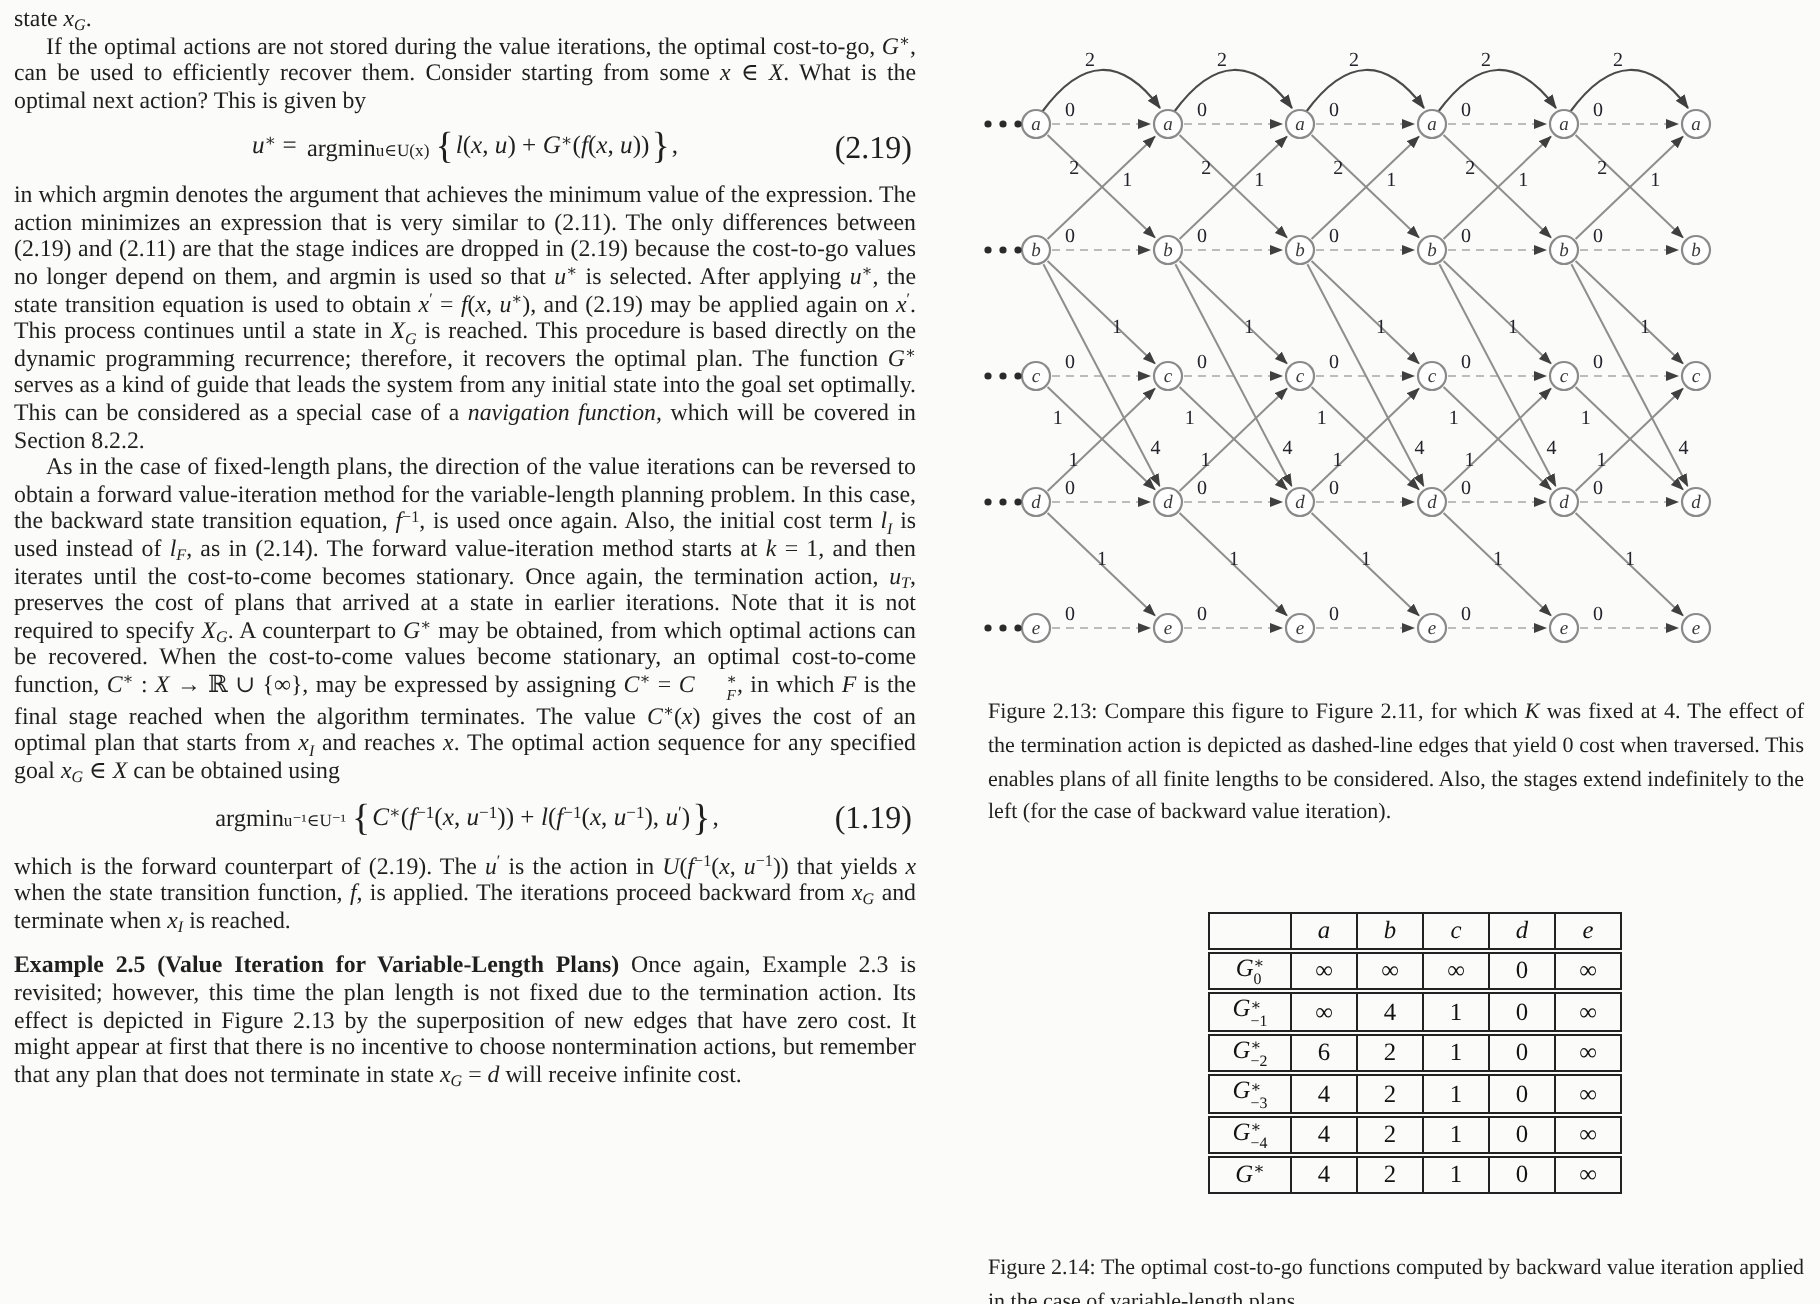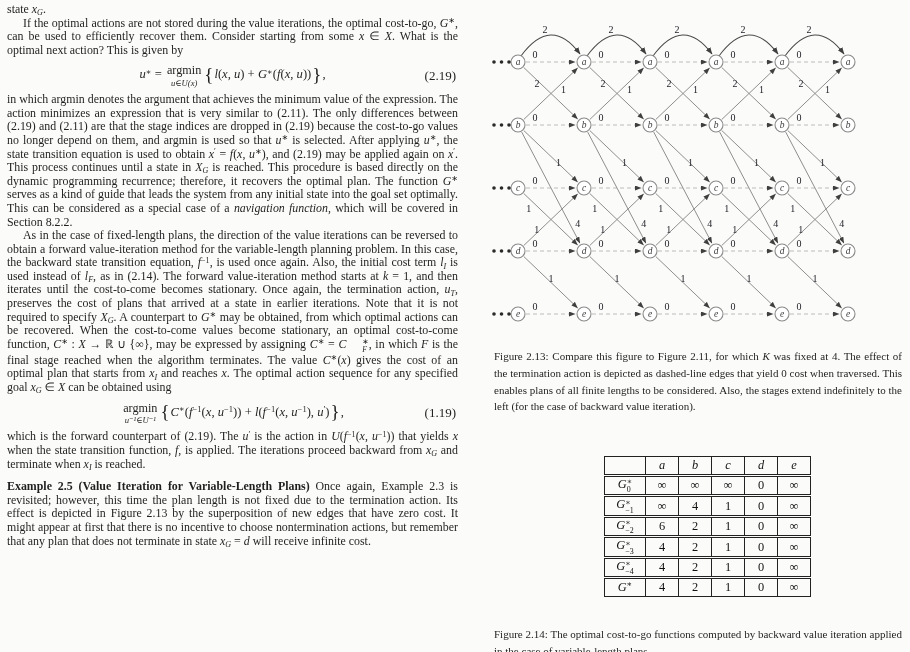--- a/index.html
+++ b/index.html
@@ -1,35 +1,35 @@
 <!DOCTYPE html>
 <html><head>
 <meta charset="utf-8">
 <style>
   html,body{margin:0;padding:0;}
   body{width:910px;height:652px;background:#fbfbf9;color:#1f1f1f;overflow:hidden;position:relative;
        font-family:"Liberation Serif","DejaVu Serif",serif;}
   .abs{position:absolute;}
   .col-left{left:7px;top:3px;width:451px;font-size:11.9px;line-height:13.6px;}
-  .col-left p{margin:0;text-align:justify;font-family:Liberation Serif, serif;}
+  .col-left p{margin:0;text-align:justify;}
   .ind{text-indent:16px;}
   .ex{margin-top:9px !important;}
   .it{font-style:italic;}
   .bd{font-weight:bold;}
   .rm{font-style:normal;}
   sup{font-size:0.68em;line-height:0;position:relative;top:-0.45em;vertical-align:baseline;}
   sub{font-size:0.68em;line-height:0;position:relative;top:0.28em;vertical-align:baseline;}
   .ss{display:inline-block;text-align:left;font-size:0.64em;line-height:1.02;vertical-align:-0.55em;}
   .ss span{display:block;}
   .eqrow{position:relative;text-align:center;margin:7px 0 6px 0;font-size:12.6px;line-height:1.1;}
   .eqbody{display:inline-block;}
-  .eqnum{position:absolute;right:2px;top:50%;transform:translateY(-50%);font-size:13px;}
-  .stk{display:inline-flex;flex-direction:column;align-items:center;line-height:1;vertical-align:middle;margin:0 2px;}
+  .eqnum{position:absolute;right:2px;top:50%;transform:translateY(-50%);font-size:16px;}
+  .stk{display:inline-flex;flex-direction:row;align-items:center;line-height:1;vertical-align:middle;margin:0 2px;}
   .stk-t{font-size:12.2px;}
-  .stk-b{font-size:8.6px;font-style:italic;margin-top:2px;}
+  .stk-b{font-size:8.6px;margin-top:2px;}
   .brc{font-size:19px;vertical-align:-0.12em;padding:0 1px;}
   .caption{text-align:justify;font-size:11px;line-height:16.8px;}
   #cap213{left:494px;top:337px;width:408px;}
   #cap214{left:494px;top:615px;width:408px;}
   #fig-svg{left:488px;top:0px;}
   #tbl-wrap{left:604px;top:456px;}
   #cost-table{border-collapse:collapse;font-size:12.4px;color:#131313;border:1px solid #222;}
   #cost-table th,#cost-table td{border:1px solid #222;text-align:center;font-weight:normal;
       height:17px;padding:0 5px;}
   #cost-table thead th{font-style:italic;}

